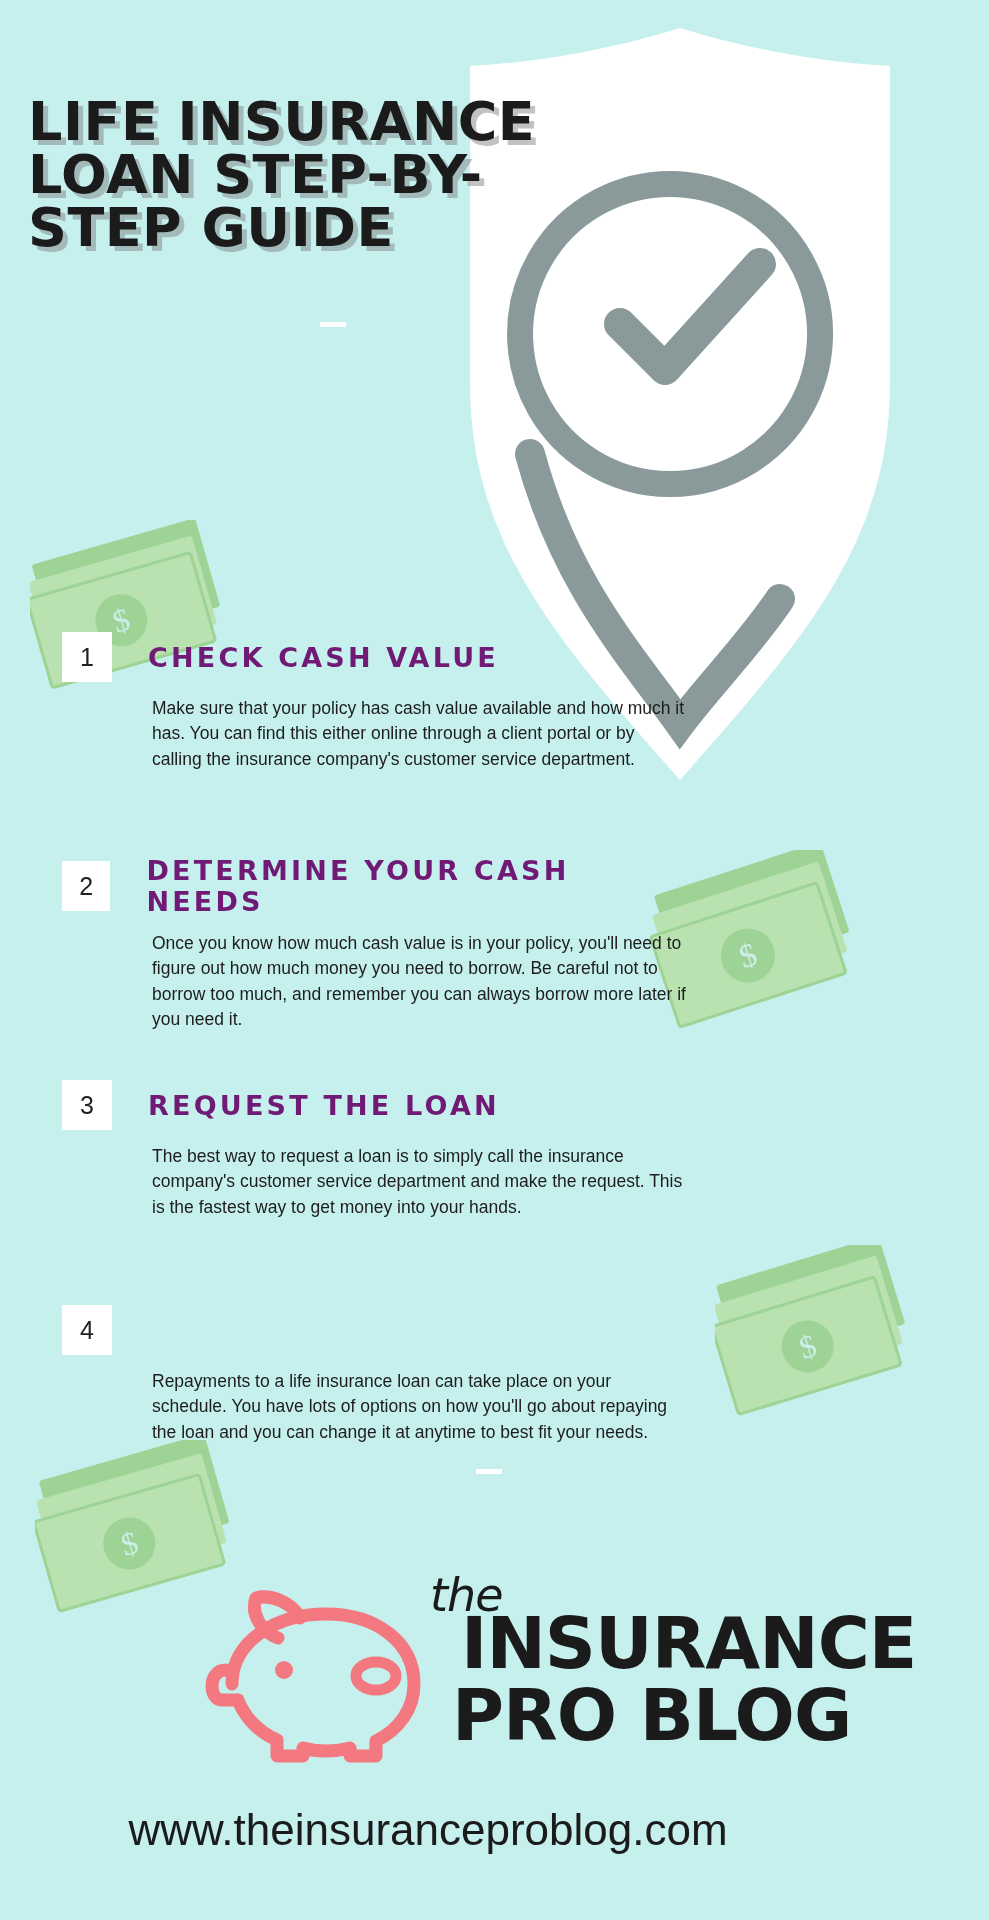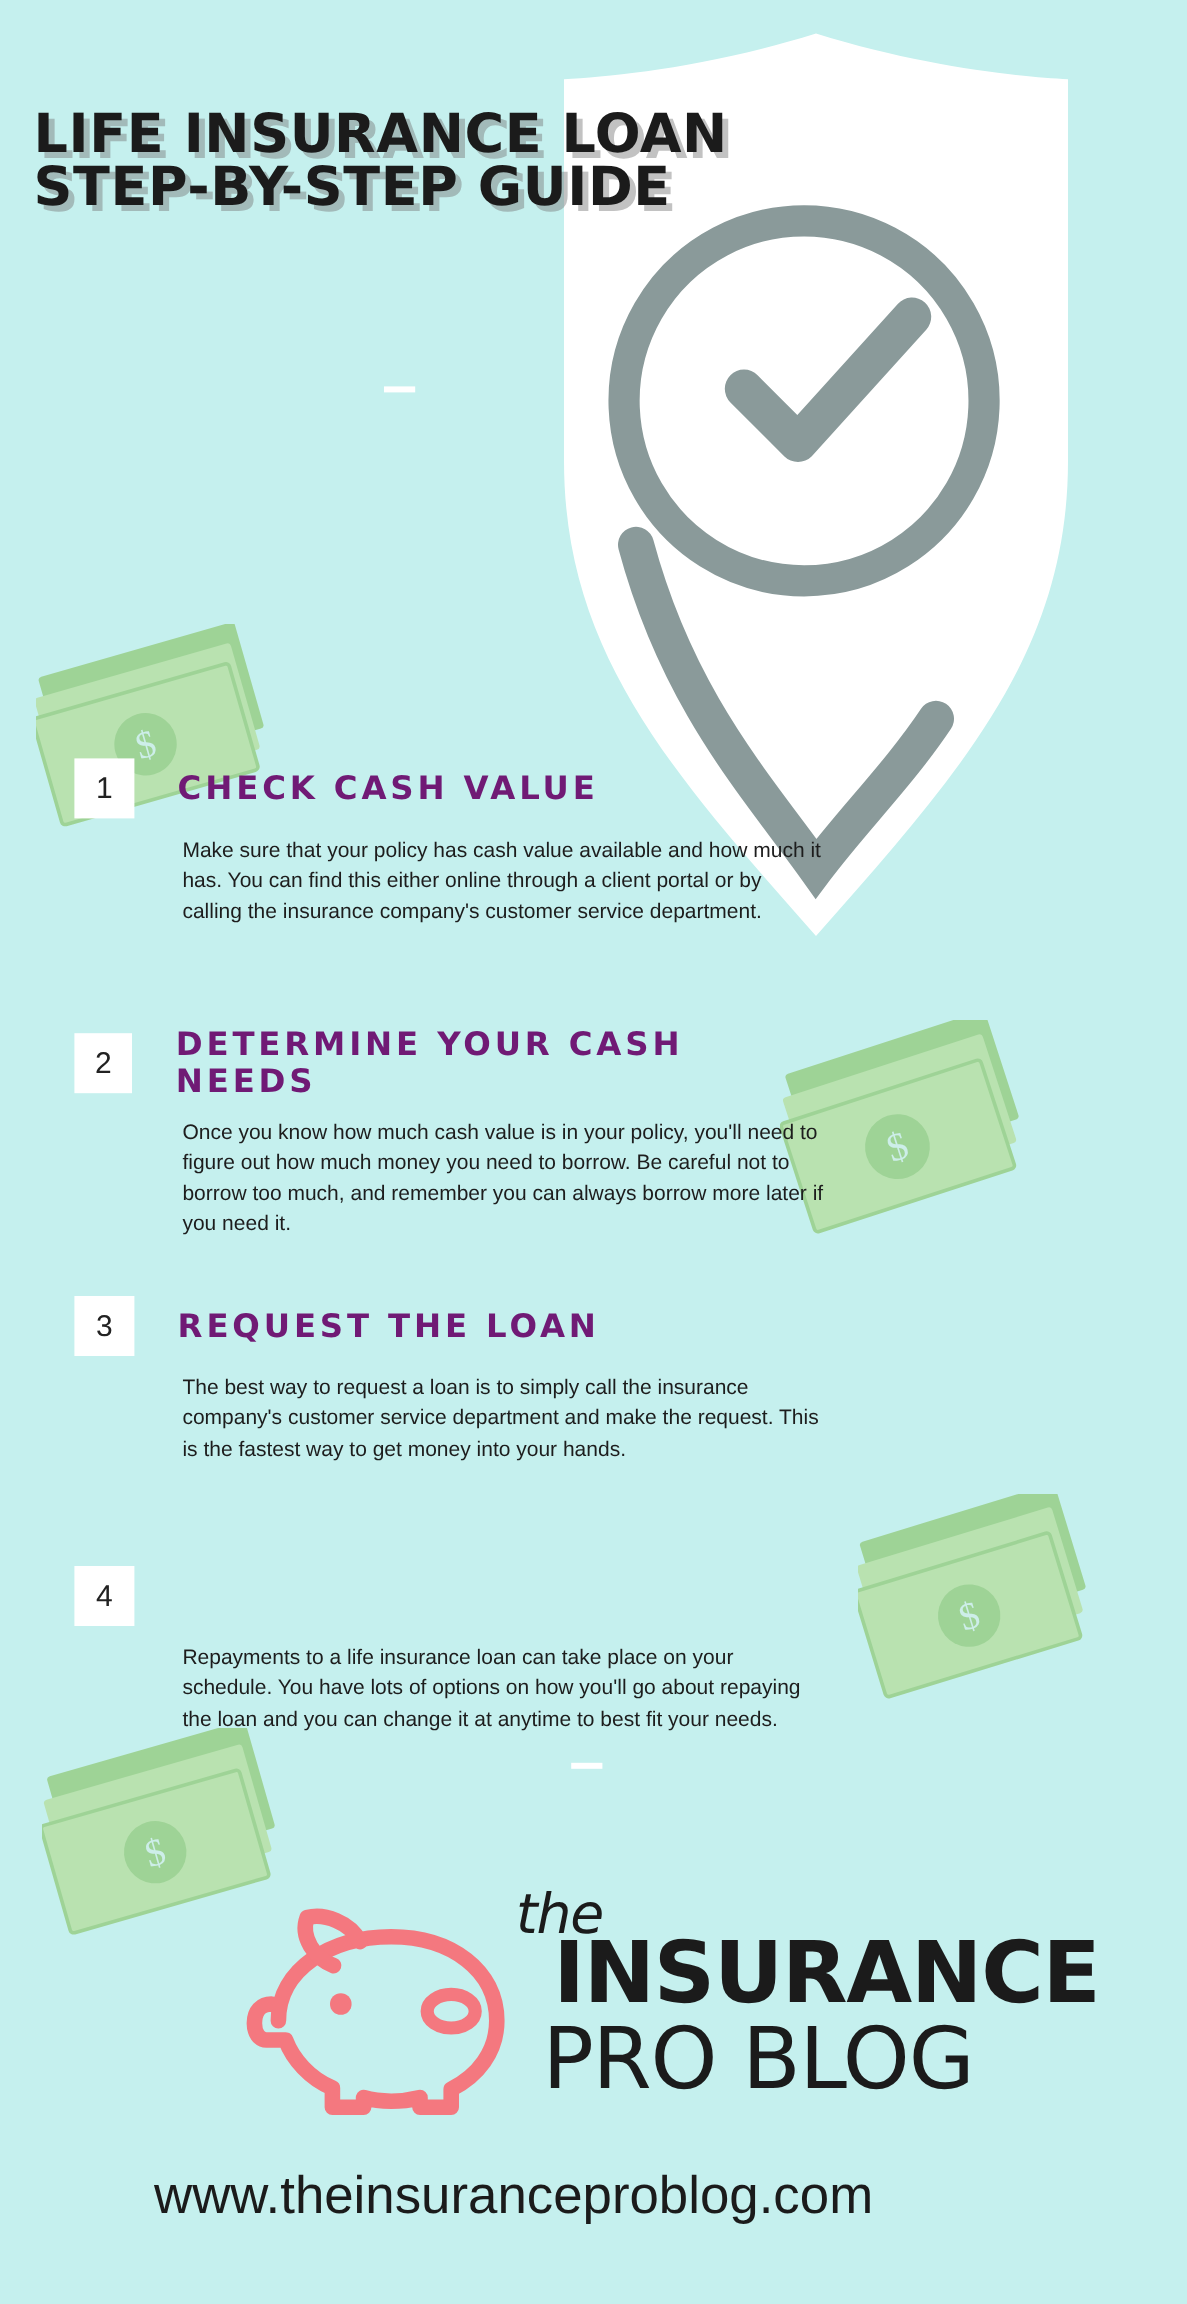--- a/index.html
+++ b/index.html
@@ -14,21 +14,21 @@
 
   
   .shield-wrap{position:absolute;left:470px;top:24px;width:420px;height:760px;}
   .shield-wrap svg{display:block;}
 
   
   .title{
     position:absolute;left:28px;top:60px;width:600px;
     font-family:"DejaVu Sans", sans-serif;
     font-weight:bold;
-    font-size:45px;
+    font-size:54px;
     line-height:0.98;
     letter-spacing:0.5px;
     color:#1b1b1b;
     text-transform:uppercase;
     text-shadow:5px 5px 0 rgba(120,120,120,0.45);
     z-index:6;
   }
   .dash{
     position:absolute;left:320px;top:322px;width:26px;height:5px;background:#ffffff;z-index:6;
   }
@@ -74,21 +74,21 @@
     font-family:"DejaVu Sans", sans-serif;font-weight:normal;font-style:italic;
     font-size:46px;color:#1b1b1b;letter-spacing:-1px;
   }
   .ins-word{
     position:absolute;left:430px;top:48px;
     font-family:"DejaVu Sans", sans-serif;font-weight:bold;
     font-size:71px;color:#1b1b1b;letter-spacing:-1px;line-height:1;margin-left:31px;
   }
   .pro-word{
     position:absolute;left:452px;top:120px;
-    font-family:"DejaVu Sans", sans-serif;font-weight:normal;
+    font-family:"DejaVu Sans", sans-serif;font-weight:bold;
     font-size:71px;color:#1b1b1b;letter-spacing:-1px;line-height:1;
   }
   .url{
     position:absolute;left:0;top:1805px;width:856px;text-align:center;
     font-size:44px;color:#1b1b1b;z-index:6;
     font-family:"Liberation Sans", sans-serif;
   }
 </style>
 </head>
 <body>

